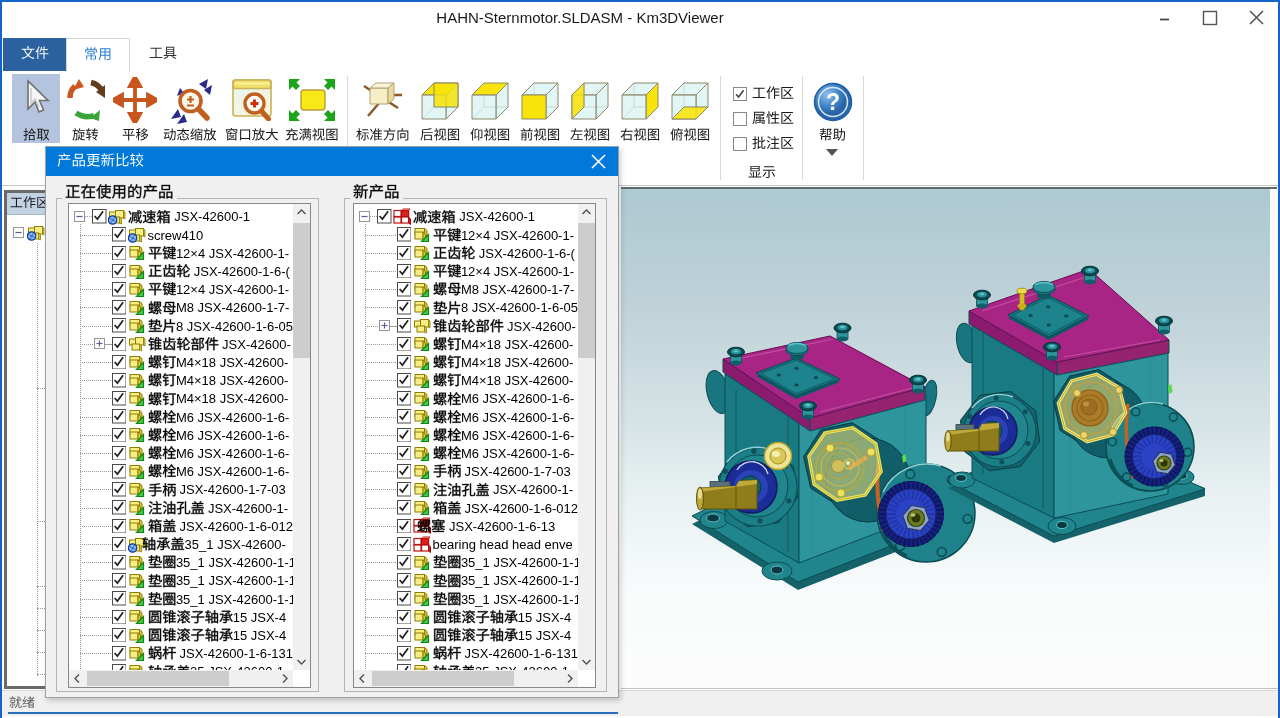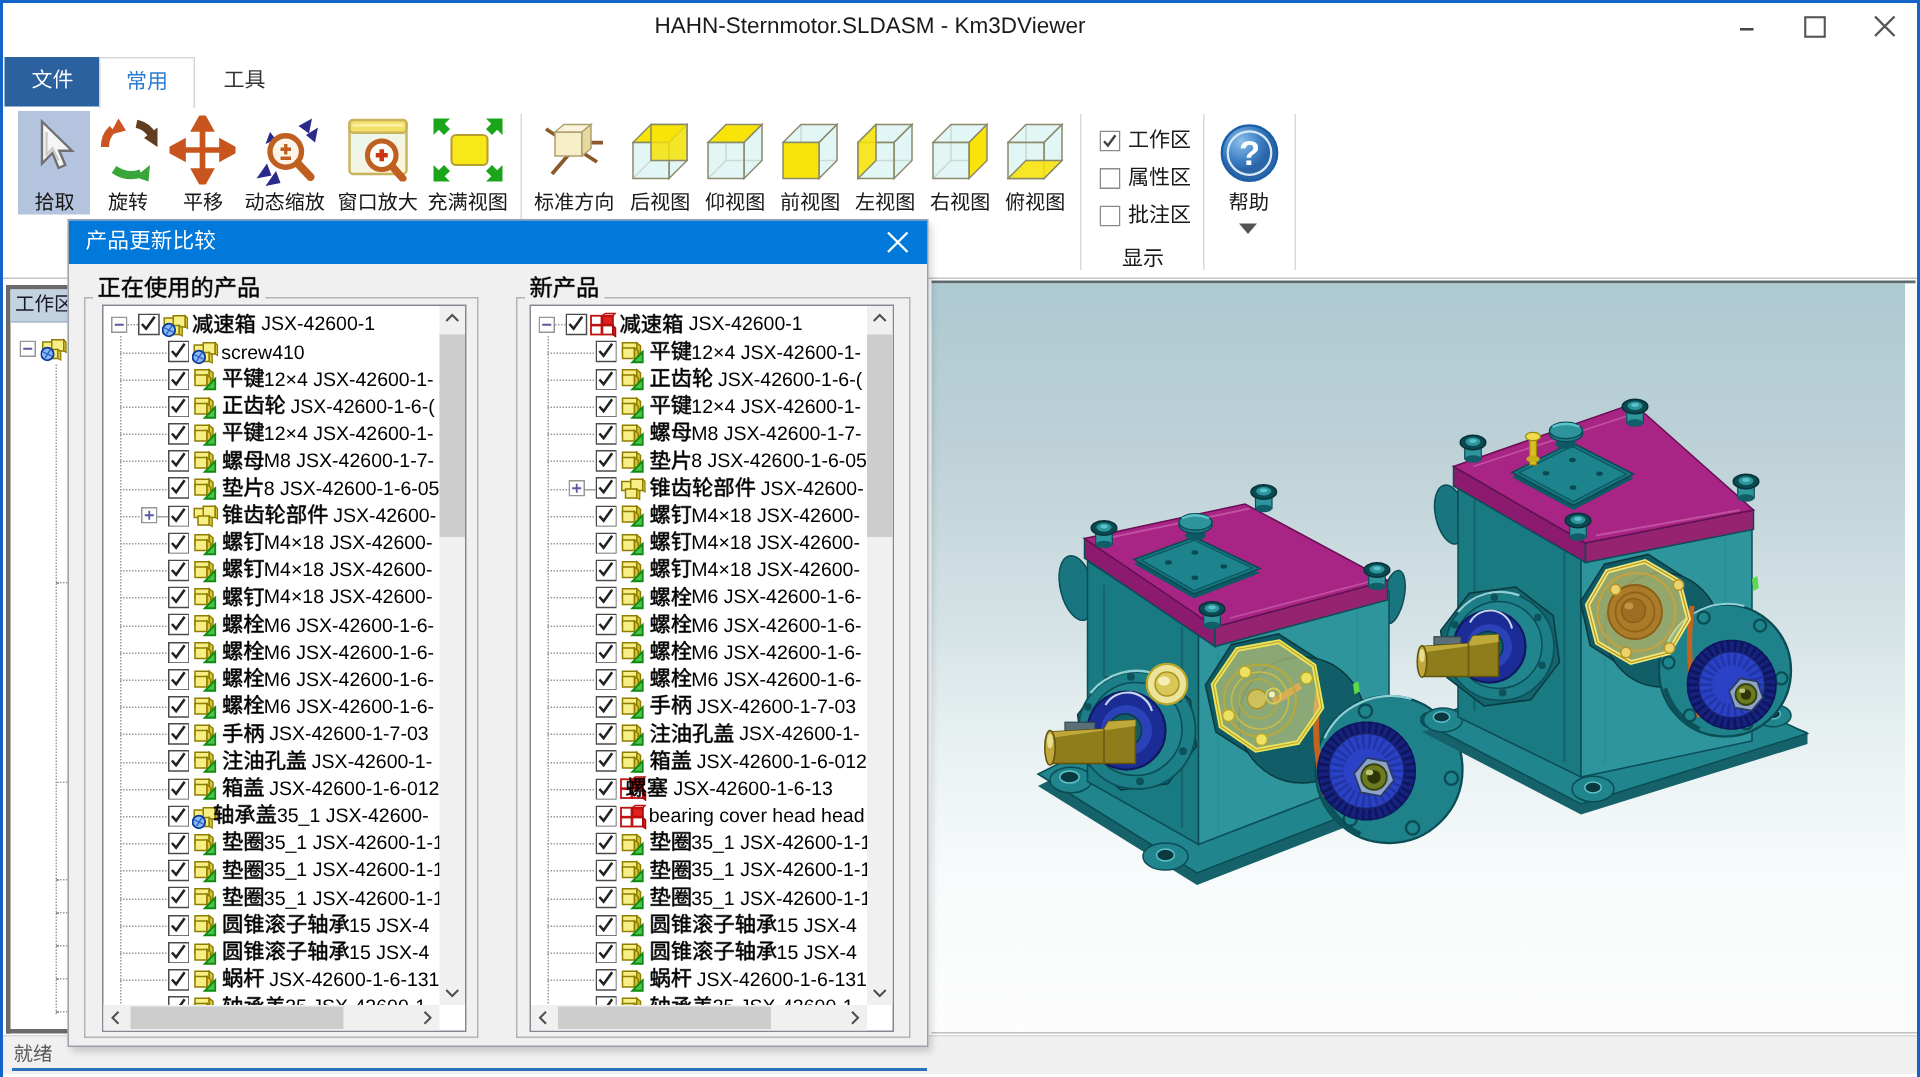--- a/index.html
+++ b/index.html
@@ -1372,21 +1372,21 @@
         </g>
       </svg><span class="cd">&nbsp;JSX-42600-1-6-13</span></div>
     <div class="hdot" style="left:364.5px;top:544.0px;width:31px"></div>
     <svg class="ab" style="left:396.5px;top:536.8px" width="14.5" height="14.5" viewBox="0 0 14.5 14.5">
       <rect x="0.5" y="0.5" width="13.5" height="13.5" fill="#fff" stroke="#4a4a4a"></rect>
       <path d="M2.6 7.0 L5.4 10.1 L11.1 2.2" stroke="#222" stroke-width="1.7" fill="none"></path>
     </svg>
     <svg class="ab" style="left:412.5px;top:535.5px" width="18" height="17" viewBox="0 0 18 17">
       <use href="#iRed"></use>
     </svg>
-    <div class="ab lbl" style="left:432.5px;top:535.0px"><span class="lt">bearing cover head head</span></div>
+    <div class="ab lbl" style="left:432.5px;top:535.0px"><span class="lt">bearing head head enve</span></div>
     <div class="hdot" style="left:364.5px;top:562.2px;width:31px"></div>
     <svg class="ab" style="left:396.5px;top:555.0px" width="14.5" height="14.5" viewBox="0 0 14.5 14.5">
       <rect x="0.5" y="0.5" width="13.5" height="13.5" fill="#fff" stroke="#4a4a4a"></rect>
       <path d="M2.6 7.0 L5.4 10.1 L11.1 2.2" stroke="#222" stroke-width="1.7" fill="none"></path>
     </svg>
     <svg class="ab" style="left:412.5px;top:553.7px" width="18" height="17" viewBox="0 0 18 17">
       <use href="#iPart"></use>
     </svg>
     <div class="ab lbl" style="left:432.5px;top:553.2px"><svg class="k" width="28.4" height="14.9" viewBox="0 0 28.4 14.9">
         <g fill="#000" stroke="#000" stroke-width="26" transform="translate(0,12.13) scale(0.014200,-0.014200)">

